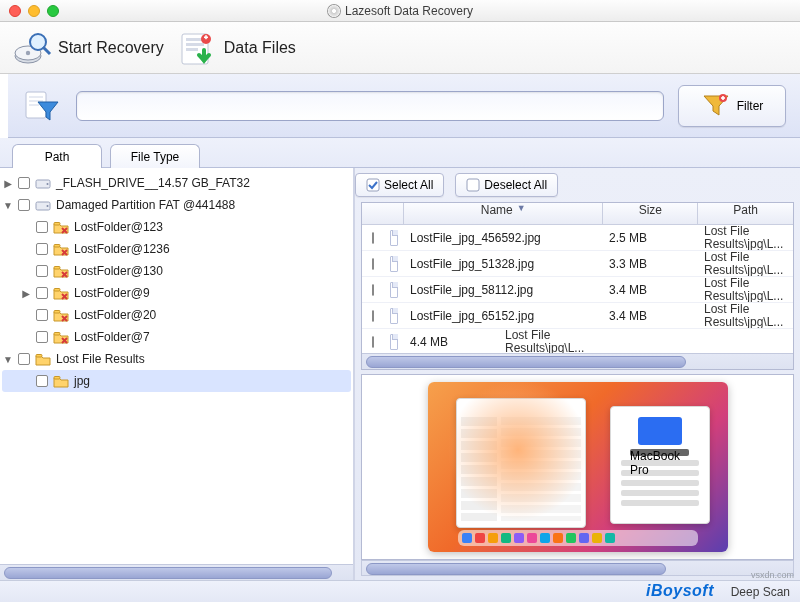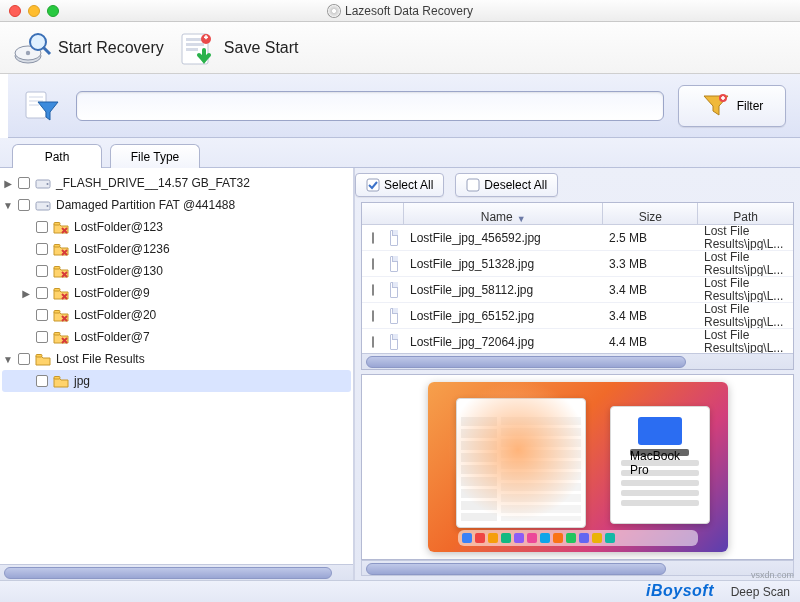--- a/index.html
+++ b/index.html
@@ -49,21 +49,21 @@
 .indent1 { padding-left: 18px; }
 
 
 .selrow { height:34px; display:flex; align-items:center; gap:11px; padding:0 0; }
 .btn { height:24px; border:1px solid #b4bad3; border-radius:4px; background:linear-gradient(#ffffff,#eef1fa); padding:0 10px; display:flex; align-items:center; gap:4px; cursor:pointer; box-shadow:0 1px 1px rgba(0,0,0,0.06);}
 .btn .smic { width:14px; height:14px; }
 
 
 .tablewrap { border:1px solid #b4bad3; margin:0 6px; background:#fff; display:flex; flex-direction:column; height:168px; }
 .thead { display:flex; height:22px; background:linear-gradient(#fbfcff,#e9ecf6); border-bottom:1px solid #c9cee0; }
-.th { border-right:1px solid #c9cee0; display:flex; align-items:flex-end; padding:0 8px; color:#333; position:relative; cursor:pointer;}
+.th { border-right:1px solid #c9cee0; display:flex; align-items:flex-start; padding:0 8px; color:#333; position:relative; cursor:pointer;}
 .th.name { flex: 1 1 200px; justify-content:center; }
 .th.size { width: 95px; justify-content:center;}
 .th.path { width: 95px; justify-content:center; border-right:none;}
 .sort-ind { color:#6c7aa6; font-size:9px; margin-left:4px;}
 .tbody { flex:1; overflow:hidden; }
 .tr { display:flex; height:26px; align-items:center; border-bottom:1px solid #eef0f7; }
 .td { padding:0 6px; overflow:hidden; text-overflow:ellipsis; white-space:nowrap; color:#222;}
 .td.chkcell { width:22px; display:flex; justify-content:center;}
 .td.iconcell { width:20px; display:flex; justify-content:center; }
 .td.name { flex:1 1 160px; }
@@ -132,21 +132,21 @@
           <rect x="8" y="10" width="18" height="3" fill="#d6dbe7"></rect>
           <rect x="8" y="15" width="18" height="3" fill="#d6dbe7"></rect>
           <rect x="8" y="20" width="12" height="3" fill="#d6dbe7"></rect>
           <circle cx="28" cy="11" r="5" fill="#e94b4b"></circle>
           <rect x="26" y="8.5" width="4" height="1.6" fill="#fff"></rect>
           <rect x="27.2" y="7.2" width="1.6" height="4" fill="#fff"></rect>
           <path d="M26 22 L26 32 L21 27 L26 32 L31 27" fill="none" stroke="#2bb24c" stroke-width="4" stroke-linecap="round" stroke-linejoin="round"></path>
           <polygon points="26,36 20,28 32,28" fill="#2bb24c"></polygon>
         </svg>
     </div>
-    <span>Save Start</span>
+    <span>Data Files</span>
   </div>
 </div>
 
 <div class="filterbar">
   <div class="funnel-ic">
     <svg viewBox="0 0 40 40">
         <rect x="4" y="6" width="20" height="26" rx="2" fill="#fff" stroke="#b8c0d6"></rect>
         <line x1="7" y1="11" x2="21" y2="11" stroke="#cfd6e6"></line>
         <line x1="7" y1="15" x2="21" y2="15" stroke="#cfd6e6"></line>
         <line x1="7" y1="19" x2="17" y2="19" stroke="#cfd6e6"></line>
@@ -384,21 +384,20 @@
             <div class="td size">3.4 MB</div>
             <div class="td path"><span>Lost File</span><span class="l2">Results\jpg\L...</span></div>
           </div>
           <div class="tr">
             <div class="td chkcell">
               <span class="chk"></span>
             </div>
             <div class="td iconcell">
               <span class="fileic"></span>
             </div>
-            <div class="td name">LostFile_jpg_72064.jpg</div>
             <div class="td size">4.4 MB</div>
             <div class="td path"><span>Lost File</span><span class="l2">Results\jpg\L...</span></div>
           </div>
         </div>
       <div class="hscroll rows-hscroll">
           <div class="hthumb"></div>
         </div>
     </div>
 
     <div class="preview">

